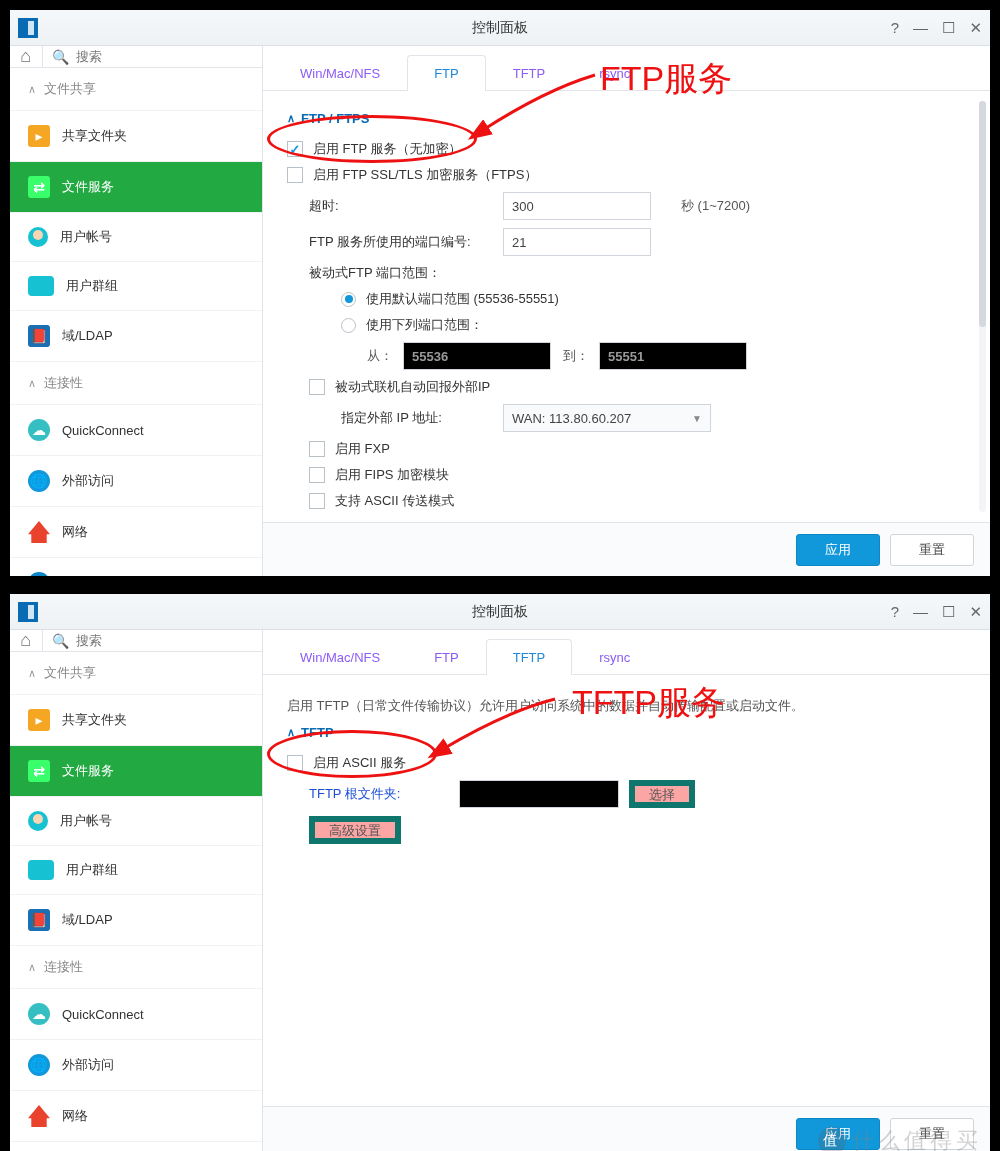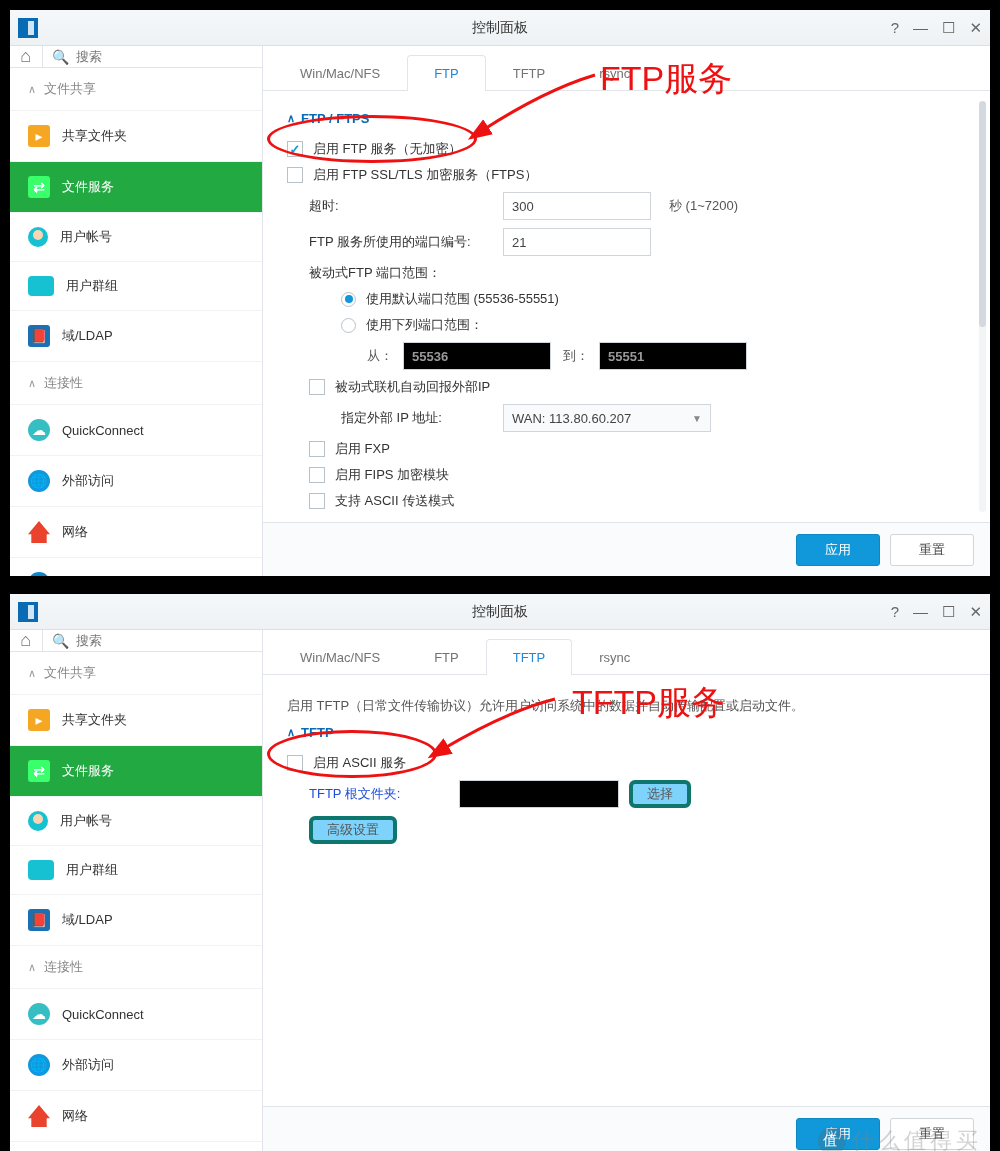--- a/index.html
+++ b/index.html
@@ -31,21 +31,21 @@
 .ico-user::after{content:"";position:absolute;top:3px;left:5px;width:10px;height:10px;background:#f9d6b3;border-radius:50%;}
 .ico-group { background:#16c1d1; width:26px; height:20px; border-radius:4px; }
 .ico-ldap { background:#1b6fb3; }
 .ico-qc { background:#36bfc3; border-radius:50%; }
 .ico-ext { background:#1198db; border-radius:50%; }
 .ico-net { background:#e9432e; clip-path:polygon(50% 0,100% 60%,85% 60%,85% 100%,15% 100%,15% 60%,0 60%); }
 .ico-dhcp { background:#0b87ca; border-radius:50%; }
 
 .content { flex:1; display:flex; flex-direction:column; overflow:hidden; }
 .tabs { display:flex; border-bottom:1px solid #e1e5e9; padding-left:10px; height:45px; align-items:flex-end; }
-.tab { padding:10px 26px; border:1px solid transparent; border-bottom:none; border-radius:4px 4px 0 0; cursor:pointer; color:#737373; margin-bottom:-1px; font-size:13px; }
+.tab { padding:10px 26px; border:1px solid transparent; border-bottom:none; border-radius:4px 4px 0 0; cursor:pointer; color:#8b5cf6; margin-bottom:-1px; font-size:13px; }
 .tab.active { border-color:#e1e5e9; background:#fff; color:#1f88d8; font-weight:500; }
 
 .scroll-area { flex:1; overflow:auto; padding:12px 24px; position:relative; }
 .scroll-track { position:absolute; right:4px; top:10px; bottom:10px; width:7px; background:#f2f4f6; border-radius:4px; }
 .scroll-thumb { position:absolute; top:0; left:0; right:0; height:55%; background:#d3d9de; border-radius:4px; }
 
 .sec-title { color:#0a6bb5; font-weight:600; display:flex; align-items:center; gap:6px; margin:8px 0 14px; }
 .sec-title .chev { font-size:11px; }
 
 .field-row { display:flex; align-items:center; margin:8px 0; gap:10px; }
@@ -56,30 +56,30 @@
 .chk.checked::after { content:"✓"; color:#1198db; font-size:13px; font-weight:bold; }
 .lbl { color:#333; }
 .lbl.grey { color:#1d4ed8; }
 .lbl.fixed { width:184px; }
 .txt-in { border:1px solid #cfd5da; height:28px; padding:12px 8px; width:148px; font-size:13px; color:#444; }
 .txt-in.disabled { background:#000000; color:#999;font-weight:bold; }
 .radio { width:15px; height:15px; border:1px solid #b8c1c8; border-radius:50%; background:#fff; display:flex; align-items:center; justify-content:center; cursor:pointer; flex-shrink:0; }
 .radio.checked::after { content:""; width:8px; height:8px; background:#1198db; border-radius:50%; }
 .dropdn { border:1px solid #cfd5da; height:28px; width:208px; display:flex; align-items:center; padding:0 8px; color:#444; background:#f9fafb; cursor:pointer; }
 .dropdn .dd-caret { margin-left:auto; color:#888; font-size:10px; }
-.suffix { color:#555; margin-left:8px; }
+.suffix { color:#555; margin-left:20px; }
 
 .fromto-lbl { width:28px; text-align:right; color:#555; }
 
 .footer { height:54px; border-top:1px solid #e1e5e9; display:flex; align-items:center; justify-content:flex-end; gap:10px; padding:0 16px; background:#fafbfc; }
 .btn { height:32px; padding:0 28px; border:1px solid #cfd5da; background:#fff; border-radius:3px; cursor:pointer; color:#444; font-size:13px; }
 .btn.primary { background:#1198db; color:#fff; border-color:#0e88c5; }
 
 .desc-text { color:#555; margin:10px 0; }
-.btn-small { height:28px; padding:0 14px; border:4px solid #0f766e; background:#7dd3fc; border-radius:6px; cursor:pointer; color:#555; font-size:13px; }
+.btn-small { height:28px; padding:0 14px; border:6px solid #0f766e; background:#fca5a5; border-radius:0; cursor:pointer; color:#555; font-size:13px; }
 
 
 .anno { position:absolute; pointer-events:none; }
 .anno-circle { border:3px solid #e11; border-radius:50%; }
 .anno-text { color:#e11; font-size:34px; font-weight:500; position:absolute; white-space:nowrap; }
 .anno-arrow { position:absolute; }
 .anno-arrow svg { overflow:visible; }
 
 .watermark { position:absolute; right:8px; bottom:4px; font-size:22px; color:rgba(130,130,130,0.35); letter-spacing:4px; display:flex; align-items:center; gap:6px; }
 .watermark .wm-badge { width:28px; height:28px; border-radius:50%; background:rgba(90,90,90,0.25); display:flex; align-items:center; justify-content:center; color:#fff; font-size:14px; }

